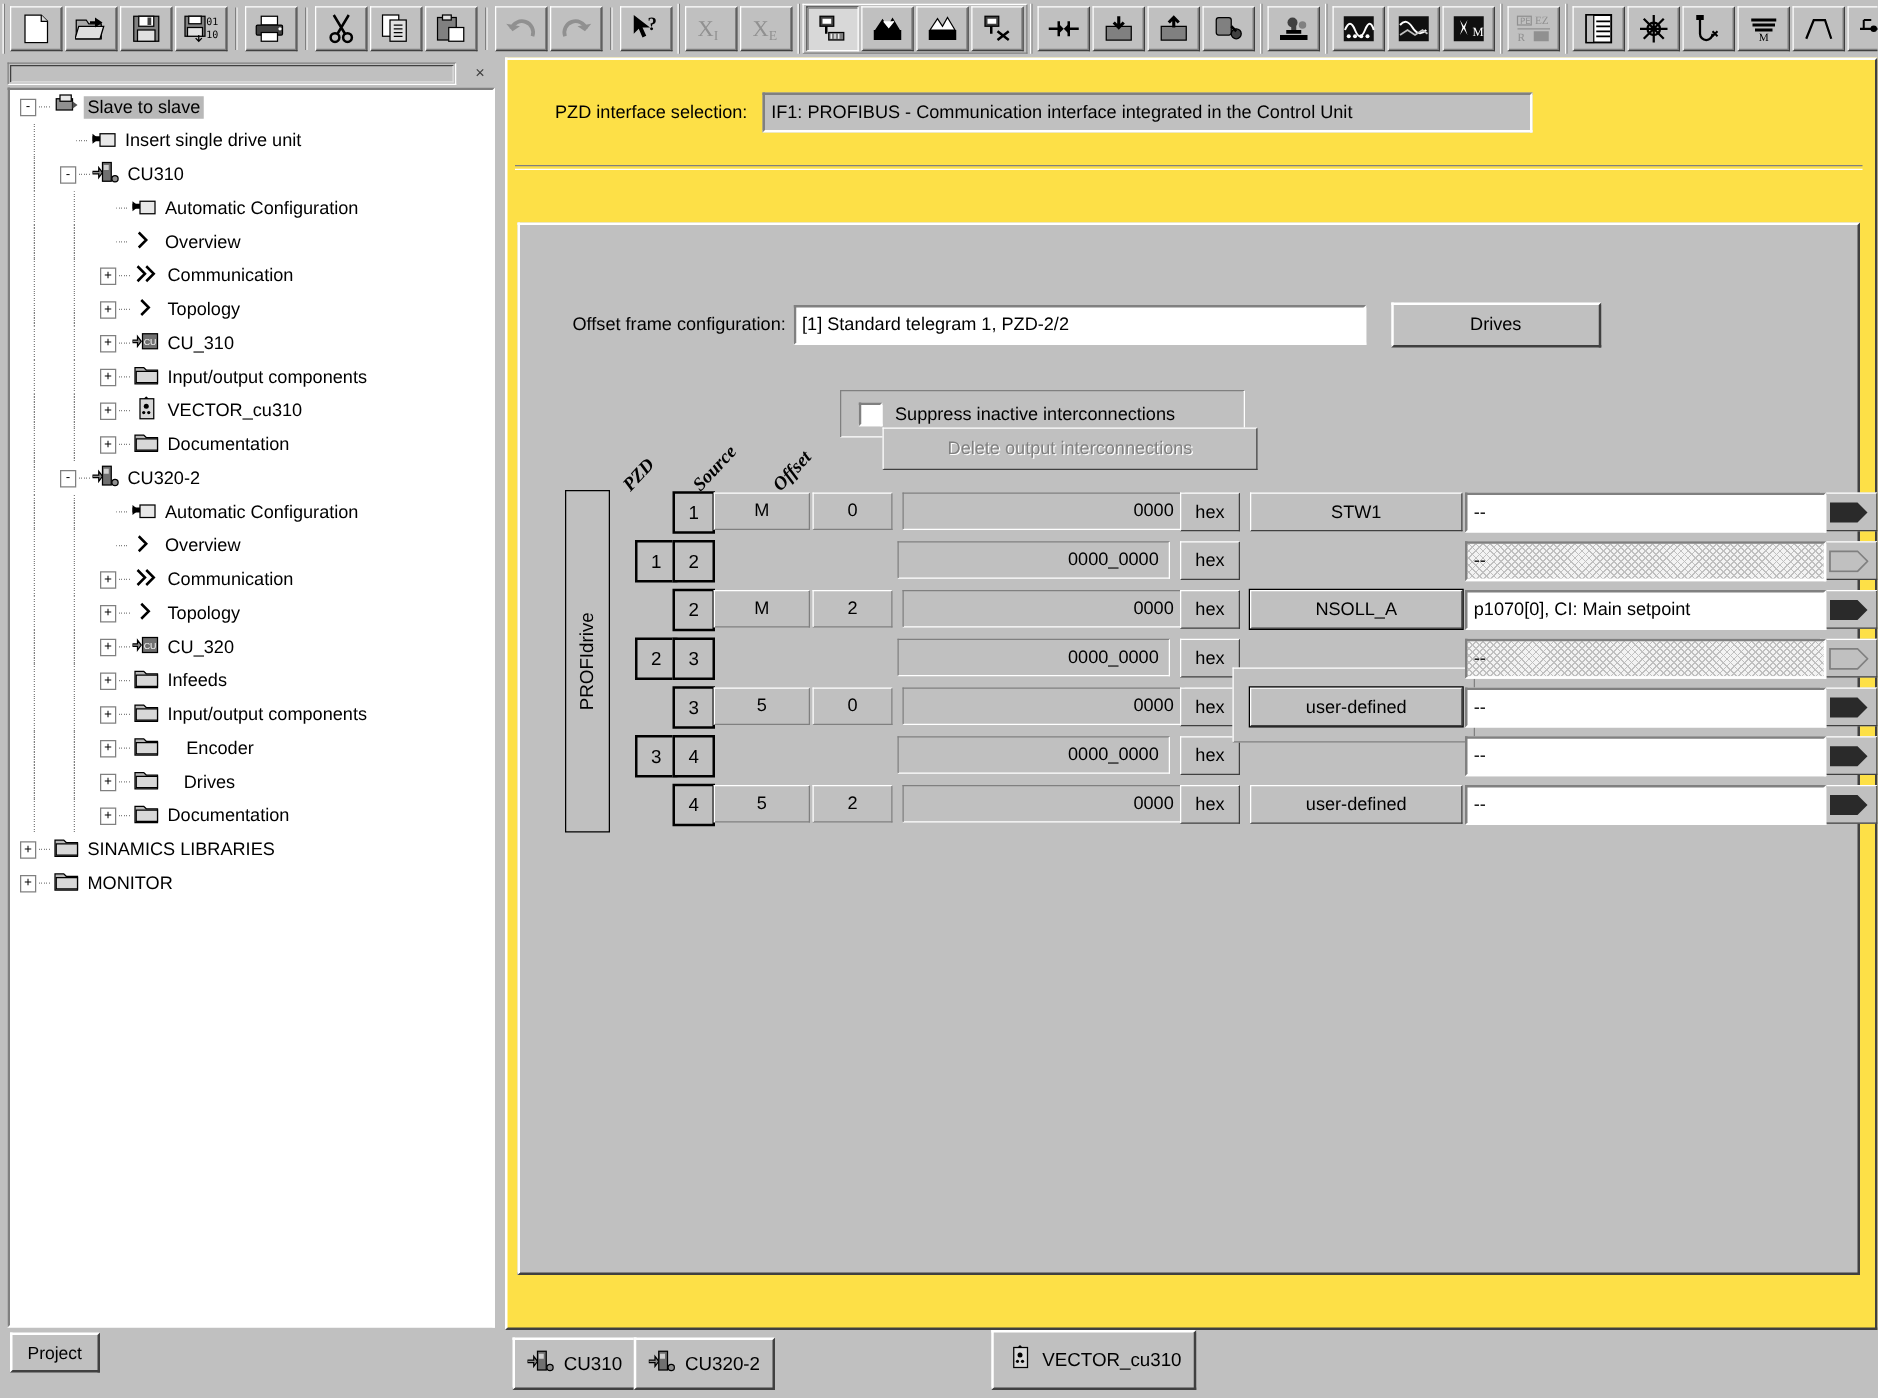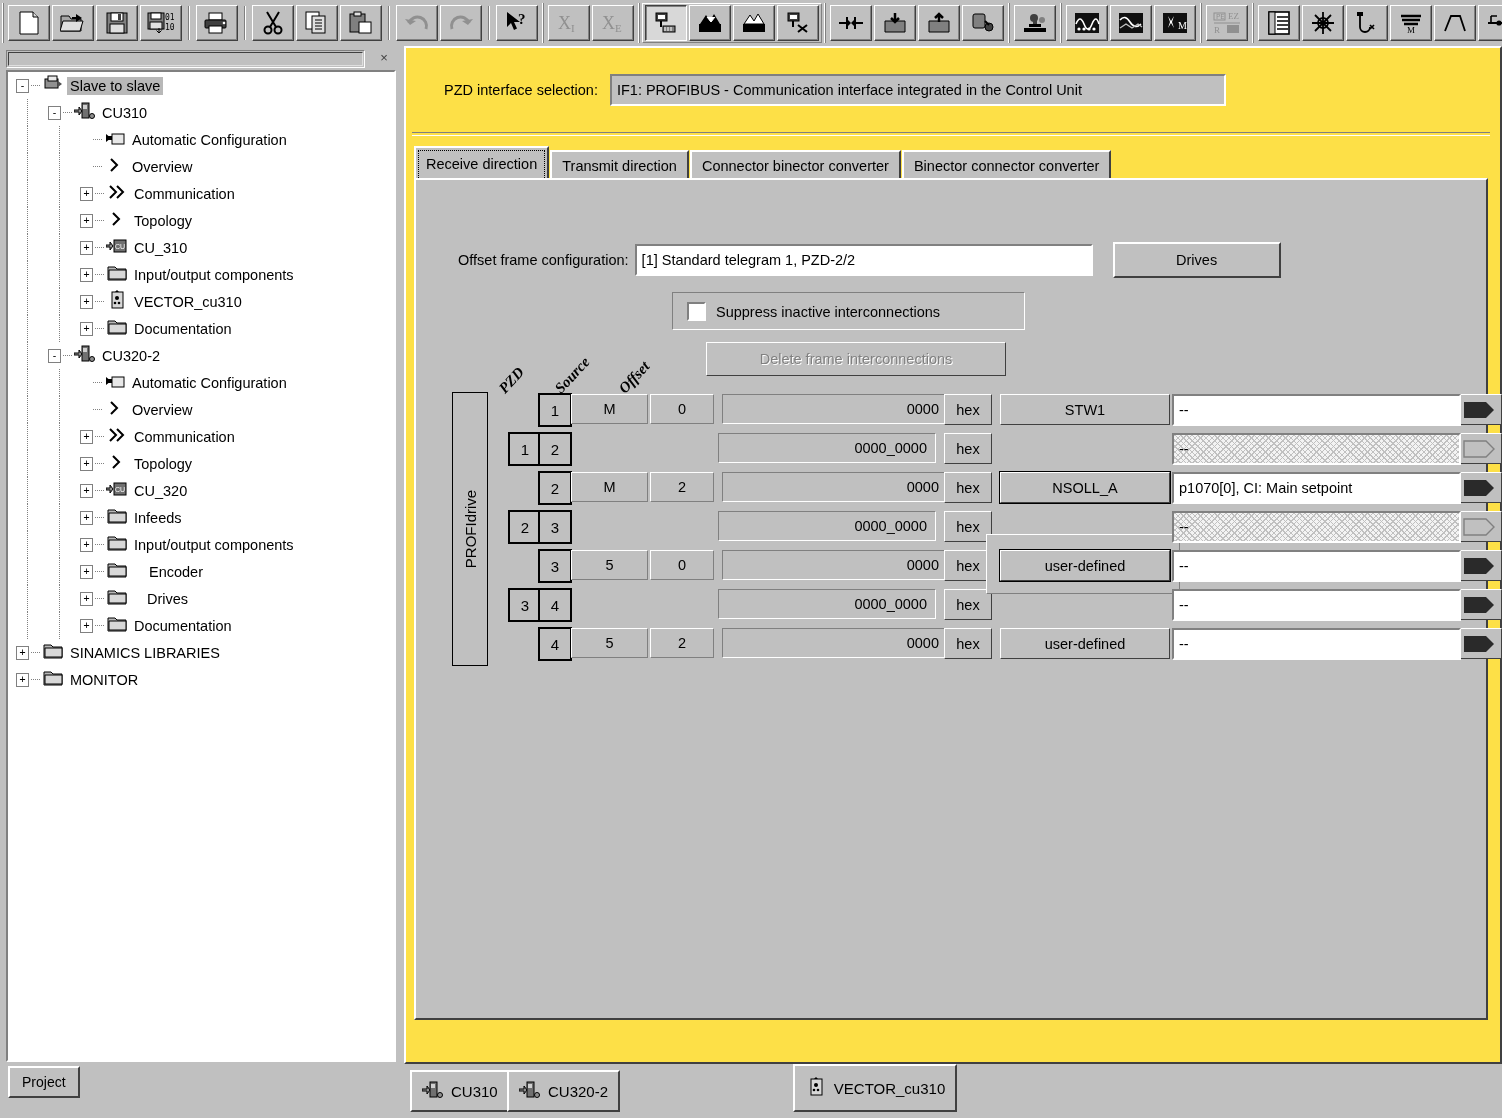--- a/index.html
+++ b/index.html
@@ -97,23 +97,23 @@
       border-right:2px solid #404040;border-bottom:2px solid #404040;}
   .btn.flat{border-top:1px solid #ffffff;border-left:1px solid #ffffff;
       border-right:1px solid #404040;border-bottom:1px solid #404040;}
   .btn.disabled{color:#808080;text-shadow:1px 1px 0 #ffffff;}
 
   
   .diaghdr{position:absolute;font-style:italic;font-weight:bold;font-size:15px;
       transform:rotate(-47deg);transform-origin:left bottom;white-space:nowrap;
       font-family:"Liberation Serif","DejaVu Serif",serif;}
 
-  .suppgroup{position:absolute;left:256px;top:112px;width:322px;height:36px;
+  .suppgroup{position:absolute;left:256px;top:132px;width:322px;height:36px;
       border-top:1px solid #808080;border-left:1px solid #808080;
-      border-right:1px solid #ffffff;border-bottom:1px solid #ffffff;padding-left:29px;}
+      border-right:1px solid #ffffff;border-bottom:1px solid #ffffff;}
   .chk{width:15px;height:15px;background:#ffffff;
       border-top:2px solid #808080;border-left:2px solid #808080;
       border-right:2px solid #ffffff;border-bottom:2px solid #ffffff;}
 
   
   .grid{position:absolute;left:36px;top:212px;width:1028px;}
   .profilabel{position:absolute;left:0px;top:0px;width:34px;height:272px;background:#c0c0c0;
       border:1px solid #000;}
   .profilabel span{position:absolute;left:50%;top:50%;transform:translate(-50%,-50%) rotate(-90deg);
       white-space:nowrap;font-size:15px;}
@@ -455,20 +455,31 @@
           <span class="dot" style="width: 9px; height: 1px; margin: 0px 2px; background: repeating-linear-gradient(to right, rgb(128, 128, 128) 0px, rgb(128, 128, 128) 1px, transparent 1px, transparent 2px);"></span>
           <span class="ico"><svg width="22" height="20" viewBox="0 0 22 20">
               <rect x="3" y="5" width="13" height="9" fill="#909090" stroke="#000"></rect>
               <rect x="6" y="2" width="9" height="5" fill="#e8e8e8" stroke="#000"></rect>
               <path d="M16 7 l4 3 l-4 3z" fill="#505050"></path>
             </svg></span>
           <span class="tlabel sel" style="margin-left: 3px;">Slave to slave</span>
         </div>
         <div class="tnode" style="padding-left: 40px;">
           <span style="position: absolute; left: 19px; top: 0px; bottom: 0px; width: 1px; background: repeating-linear-gradient(rgb(128, 128, 128) 0px, rgb(128, 128, 128) 1px, transparent 1px, transparent 2px);"></span>
+          <span class="tbox" style="border: none; background: transparent;"></span>
+          <span class="dot" style="width: 9px; height: 1px; margin: 0px 2px; background: repeating-linear-gradient(to right, rgb(128, 128, 128) 0px, rgb(128, 128, 128) 1px, transparent 1px, transparent 2px);"></span>
+          <span class="ico"><svg width="22" height="20" viewBox="0 0 22 20">
+              <rect x="8" y="6" width="12" height="10" fill="#e8e8e8" stroke="#000"></rect>
+              <path d="M2 6 l0 8 l5 -4 z" fill="#000"></path>
+              <rect x="2" y="8" width="6" height="4" fill="#000"></rect>
+            </svg></span>
+          <span class="tlabel" style="margin-left: 3px;">Insert single drive unit</span>
+        </div>
+        <div class="tnode" style="padding-left: 40px;">
+          <span style="position: absolute; left: 19px; top: 0px; bottom: 0px; width: 1px; background: repeating-linear-gradient(rgb(128, 128, 128) 0px, rgb(128, 128, 128) 1px, transparent 1px, transparent 2px);"></span>
           <span class="tbox" style="padding-top: 1px;">-</span>
           <span class="dot" style="width: 9px; height: 1px; margin: 0px 2px; background: repeating-linear-gradient(to right, rgb(128, 128, 128) 0px, rgb(128, 128, 128) 1px, transparent 1px, transparent 2px);"></span>
           <span class="ico"><svg width="22" height="20" viewBox="0 0 22 20">
               <path d="M0 9 h5 v-3 l3 4 l-3 4 v-3 h-5z" fill="#909090" stroke="#000"></path>
               <rect x="8" y="2" width="7" height="15" fill="#707070" stroke="#000"></rect>
               <rect x="9" y="4" width="4" height="4" fill="#d0d0d0"></rect>
               <circle cx="18" cy="15" r="2.5" fill="#909090" stroke="#000"></circle>
             </svg></span>
           <span class="tlabel" style="margin-left: 3px;">CU310</span>
         </div>
@@ -710,55 +721,40 @@
 
   <div class="mainpane">
 
     <div class="pzdrow">
       <div class="pzdlabel">PZD interface selection:</div>
       <div class="sunkfield" style="width:602px;height:28px;margin-left:4px;">IF1:  PROFIBUS - Communication interface integrated in the Control Unit</div>
     </div>
 
     <div class="hrule" style="top:84px;"></div>
 
-    <div class="tabstrip">
-      <div class="tabi active">
-        <span>Receive direction</span>
-        <span class="focusring"></span>
-      </div>
-      <div class="tabi">
-        <span>Transmit direction</span>
-      </div>
-      <div class="tabi">
-        <span>Connector binector converter</span>
-      </div>
-      <div class="tabi">
-        <span>Binector connector converter</span>
-      </div>
-    </div>
 
     <div class="tabbody">
 
       <div class="mfrow">
         <div style="font-size:14.5px;">Offset frame configuration:</div>
         <div class="sunkfield" style="width:444px;height:28px;margin-left:6px;justify-content:flex-start;background:#fff;">[1] Standard telegram 1, PZD-2/2</div>
         <div class="btn" style="width:164px;height:32px;margin-left:20px;">Drives</div>
       </div>
 
       <div class="diaghdr" style="left:92px;top:200px;">PZD</div>
       <div class="diaghdr" style="left:148px;top:200px;">Source</div>
       <div class="diaghdr" style="left:212px;top:200px;">Offset</div>
 
       <div class="suppgroup">
         <div style="position:absolute;left:14px;top:9px;display:flex;align-items:center;gap:10px;">
           <span class="chk"></span>
           <span style="font-size:14.5px;">Suppress inactive interconnections</span>
         </div>
       </div>
-      <div class="btn flat disabled" style="position:absolute;left:290px;top:162px;width:298px;height:32px;">Delete frame interconnections</div>
+      <div class="btn flat disabled" style="position:absolute;left:290px;top:162px;width:298px;height:32px;">Delete output interconnections</div>
 
       <div class="grid" id="grid-host">
         <div class="profilabel">
           <span>PROFIdrive</span>
         </div>
       <div class="gr" style="top: 0px;">
             <div class="numbox" style="left: 46px; top: 1px; width: 30px; height: 30px;">1</div>
             <div class="cellbox" style="left: 79px; top: 2px; width: 75px; height: 28px;">M</div>
             <div class="cellbox" style="left: 158px; top: 2px; width: 62px; height: 28px;">0</div>
             <div class="valbox" style="left: 230px; top: 2px; width: 216px; height: 28px;">0000</div>

